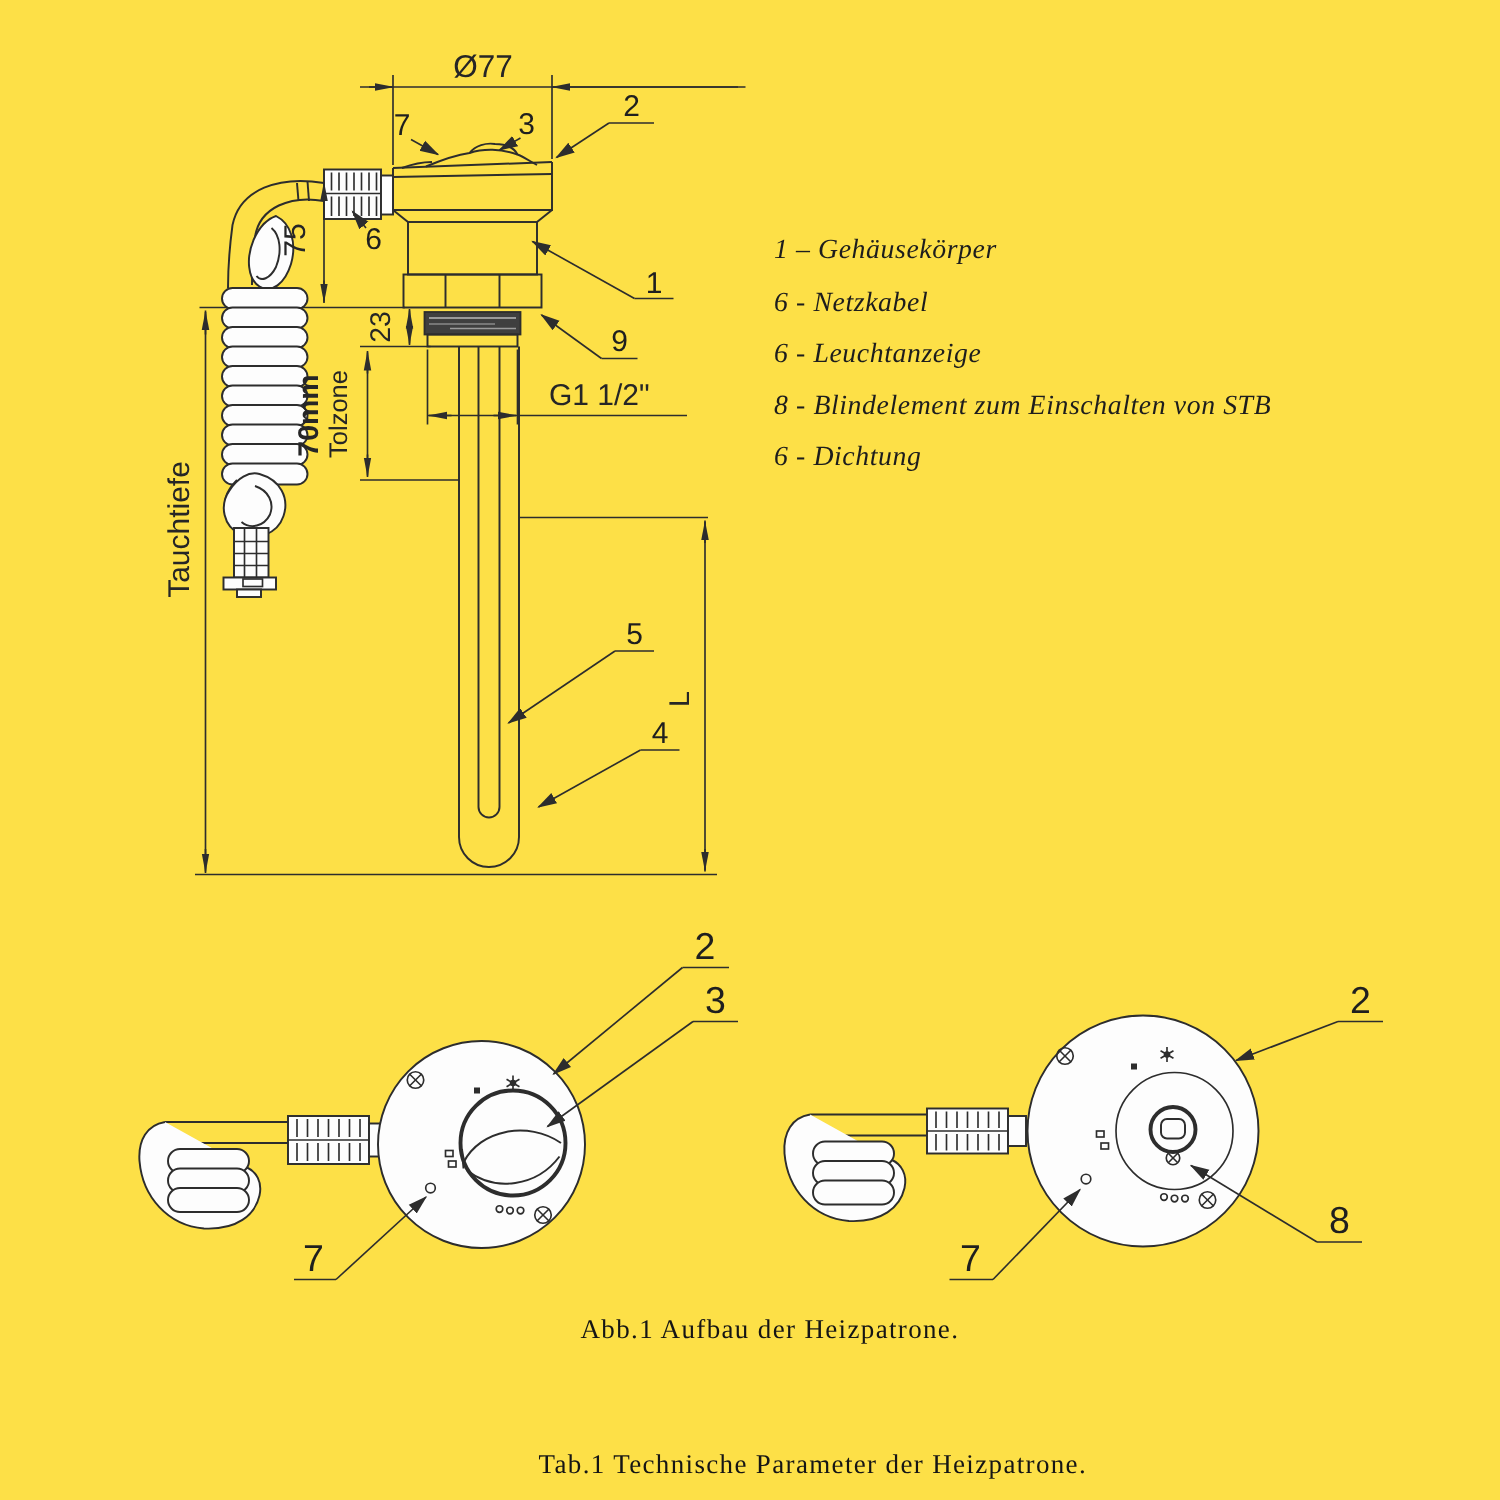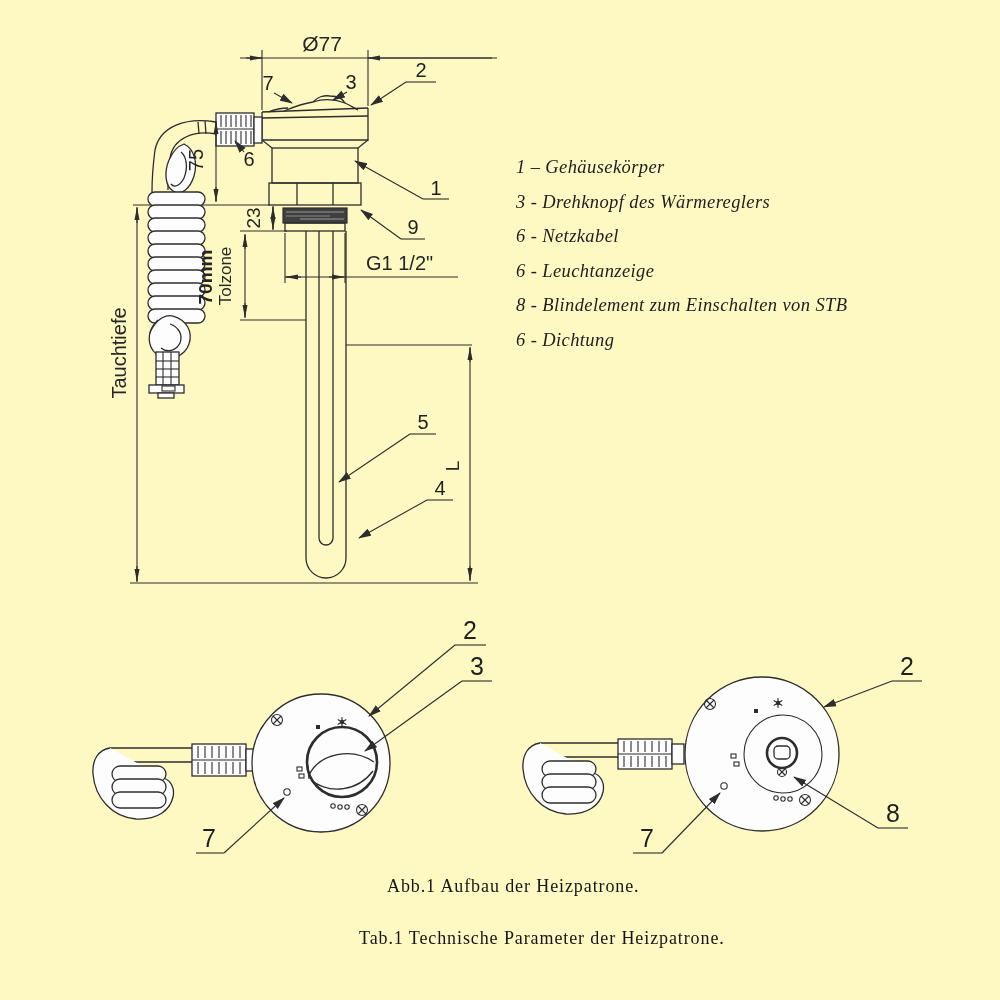--- a/index.html
+++ b/index.html
@@ -1,17 +1,17 @@
 <!DOCTYPE html>
 <html><head>
 <meta charset="utf-8">
 <style>
   html,body{margin:0;padding:0;}
   #page{
-    position:relative;width:1000px;height:1000px;background:#fef9c3;
+    position:relative;width:1000px;height:1000px;background:#fde047;
     font-family:"Liberation Sans",sans-serif;overflow:hidden;
   }
   svg{position:absolute;left:0;top:0;}
   .ln{stroke:#2d2d2d;stroke-width:1.3;fill:none;}
   .thin{stroke-width:1.1;}
   .bold{stroke-width:2.6;}
   .fillw{fill:#fdfdfd;}
   .dimtext{font-family:"Liberation Sans",sans-serif;fill:#262626;}
   .callout{font-family:"Liberation Sans",sans-serif;fill:#1f1f1f;font-size:20px;}
   .cv{font-size:25px;}
@@ -20,21 +20,21 @@
     font-family:"Liberation Serif",serif;font-size:18.5px;color:#1d1d1d;
     letter-spacing:0.4px;
     font-style:italic;
   }
   .legend-item{height:34.6px;line-height:34.6px;white-space:nowrap;}
   .caption{
     position:absolute;font-family:"Liberation Serif",serif;color:#151515;
     font-size:18px;letter-spacing:0.9px;white-space:nowrap;text-align:right;
   }
   #caption-figure{left:387px;top:876px;}
-  #caption-table{left:359px;top:928px;font-family:Liberation Serif, serif;}
+  #caption-table{left:359px;top:966px;font-family:Liberation Serif, serif;}
 </style>
 </head>
 <body>
 
 <div id="page">
 <svg width="1000" height="1000" viewBox="0 0 1000 1000">
   <defs>
     <marker id="ar" markerWidth="13" markerHeight="9" refX="12" refY="4.5" orient="auto" markerUnits="userSpaceOnUse">
       <path d="M13,4.5 L0,0.6 L0,8.4 z" fill="#2d2d2d"></path>
     </marker>
@@ -400,21 +400,20 @@
     <g>
       <text class="callout cv" x="647" y="847" text-anchor="middle">7</text>
       <line x1="633" y1="853" x2="662" y2="853" class="ln thin"></line>
       <line x1="662" y1="853" x2="720" y2="793" class="ln thin" marker-end="url(#ar)"></line>
     </g>
   </g>
 </svg>
 
 <div id="legend">
   <div class="legend-item">1 – Gehäusekörper</div>
-  <div class="legend-item">3 - Drehknopf des Wärmereglers</div>
   <div class="legend-item">6 - Netzkabel</div>
   <div class="legend-item">6 - Leuchtanzeige</div>
   <div class="legend-item">8 - Blindelement zum Einschalten von STB</div>
   <div class="legend-item">6 - Dichtung</div>
 </div>
 
 <div id="caption-figure" class="caption">Abb.1 Aufbau der Heizpatrone.</div>
 <div id="caption-table" class="caption">Tab.1 Technische Parameter der Heizpatrone.</div>
 </div>
 

